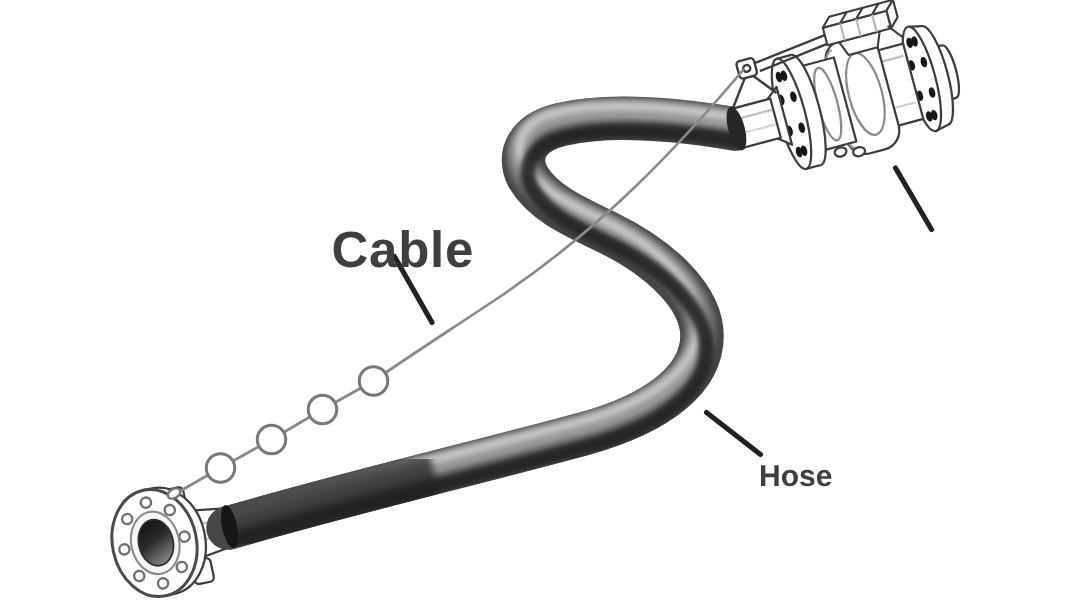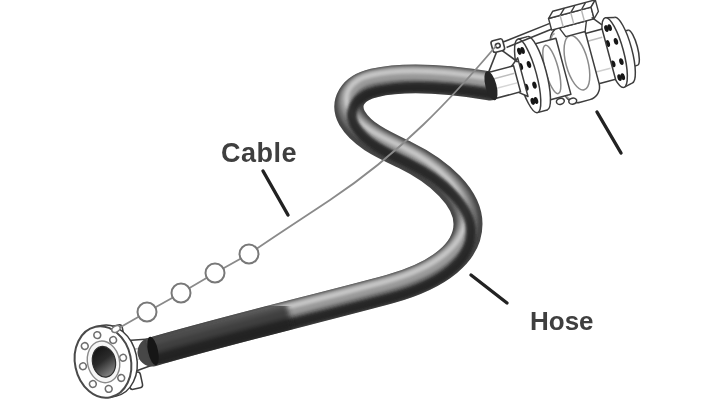--- a/index.html
+++ b/index.html
@@ -6,23 +6,23 @@
   .stage{
     position:relative;width:720px;height:405px;background:#ffffff;
     overflow:hidden;font-family:"Liberation Sans", sans-serif;
   }
   .stage svg{position:absolute;left:0;top:0;}
   .lbl{
     position:absolute;font-weight:bold;color:#3f3f3f;
     font-family:"Liberation Sans", sans-serif;line-height:1.1;
     white-space:nowrap;user-select:none;
   }
-  #lbl-cable{left:221px;top:139px;font-size:27px;letter-spacing:0.5px;}
+  #lbl-cable{left:221px;top:149px;font-size:34px;letter-spacing:0.5px;}
   #lbl-erc{left:599px;top:157px;font-size:25px;letter-spacing:4px;}
-  #lbl-hose{left:506px;top:307px;font-size:26px;margin-left:24px;}
+  #lbl-hose{left:506px;top:307px;font-size:20px;}
 </style>
 </head>
 <body>
 
 <div class="stage">
 
 <svg width="720" height="405" viewBox="0 0 720 405">
   <defs>
     <filter id="soft1" x="-30%" y="-30%" width="160%" height="160%">
       <feGaussianBlur stdDeviation="1.6"></feGaussianBlur>

